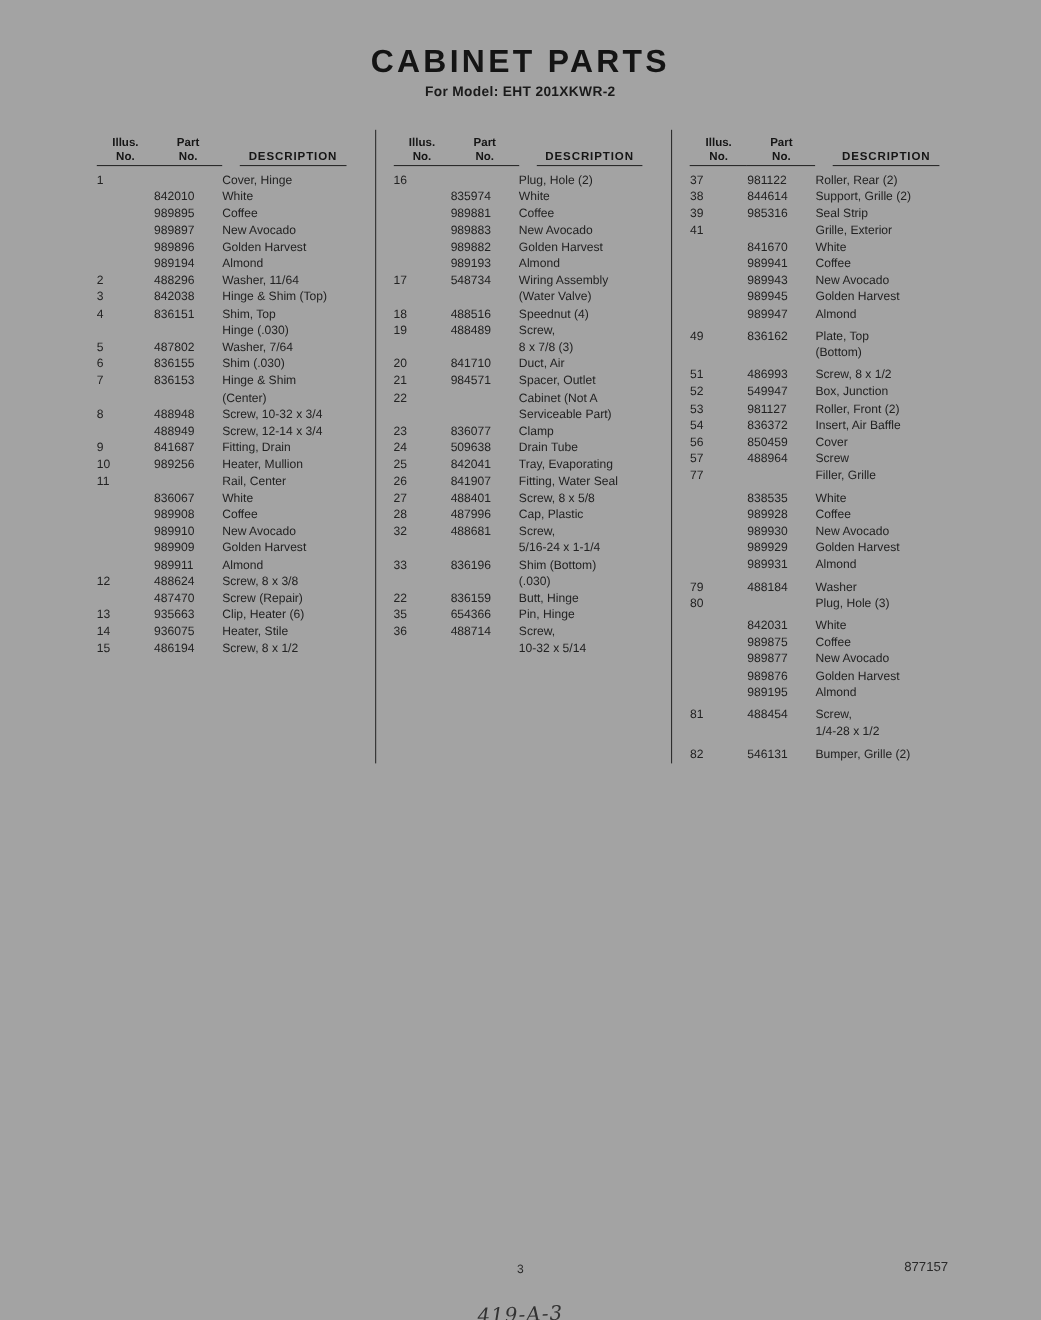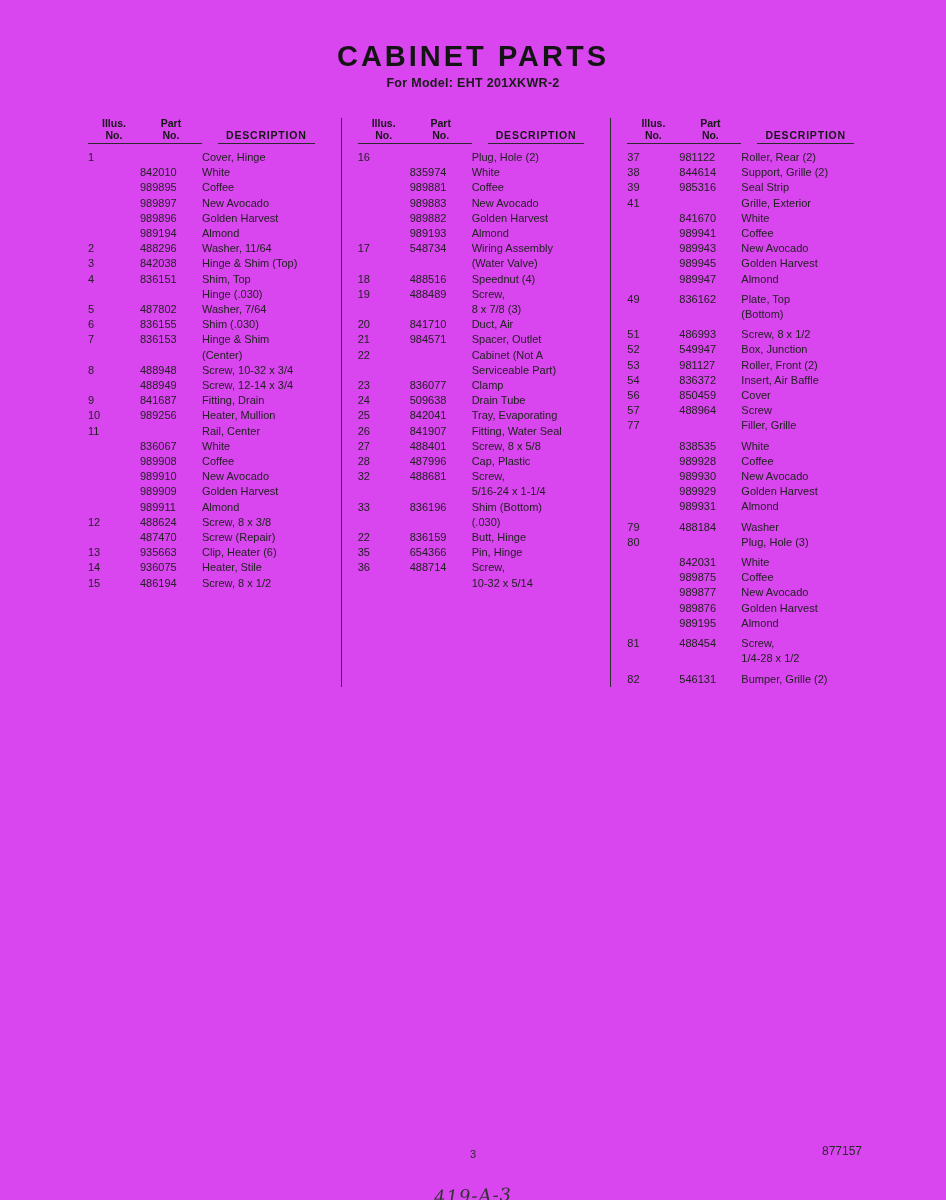--- a/index.html
+++ b/index.html
@@ -5,21 +5,21 @@
   * { margin:0; padding:0; box-sizing:border-box; }
   html,body { background:#ffffff; }
   body {
     width:946px; height:1200px;
     font-family:"Liberation Sans", sans-serif;
     color:#222;
   }
   .page {
     position:relative;
     width:946px; height:1200px;
-    background:#d946ef;
+    background:#a3a3a3;
     overflow:hidden;
   }
   .title {
     text-align:center;
     padding-top:40px;
     font-size:29px;
     font-weight:bold;
     letter-spacing:3px;
     color:#141414;
   }
@@ -45,20 +45,21 @@
   }
   .h-illus { width:52px; }
   .h-part  { width:62px; }
   .h-desc  { flex:1; align-items:center; }
   .hwrap {
     display:inline-block;
     text-align:center;
     border-bottom:1.6px solid #2a2a2a;
     padding:0 3px 2px 3px;
     min-width:34px;
+    margin-top:7px;
   }
   .h-desc .hwrap { letter-spacing:0.8px; padding:0 8px 2px 8px; min-width:0; }
 
   .rows { font-size:11px; }
   .row { display:flex; line-height:15.2px; min-height:15.2px; }
   .row.gap { margin-top:5px; }
   .cell-illus { width:52px; flex:none; white-space:nowrap; }
   .cell-part  { width:62px; flex:none; white-space:nowrap; }
   .cell-desc  { flex:1; white-space:nowrap; }
 

